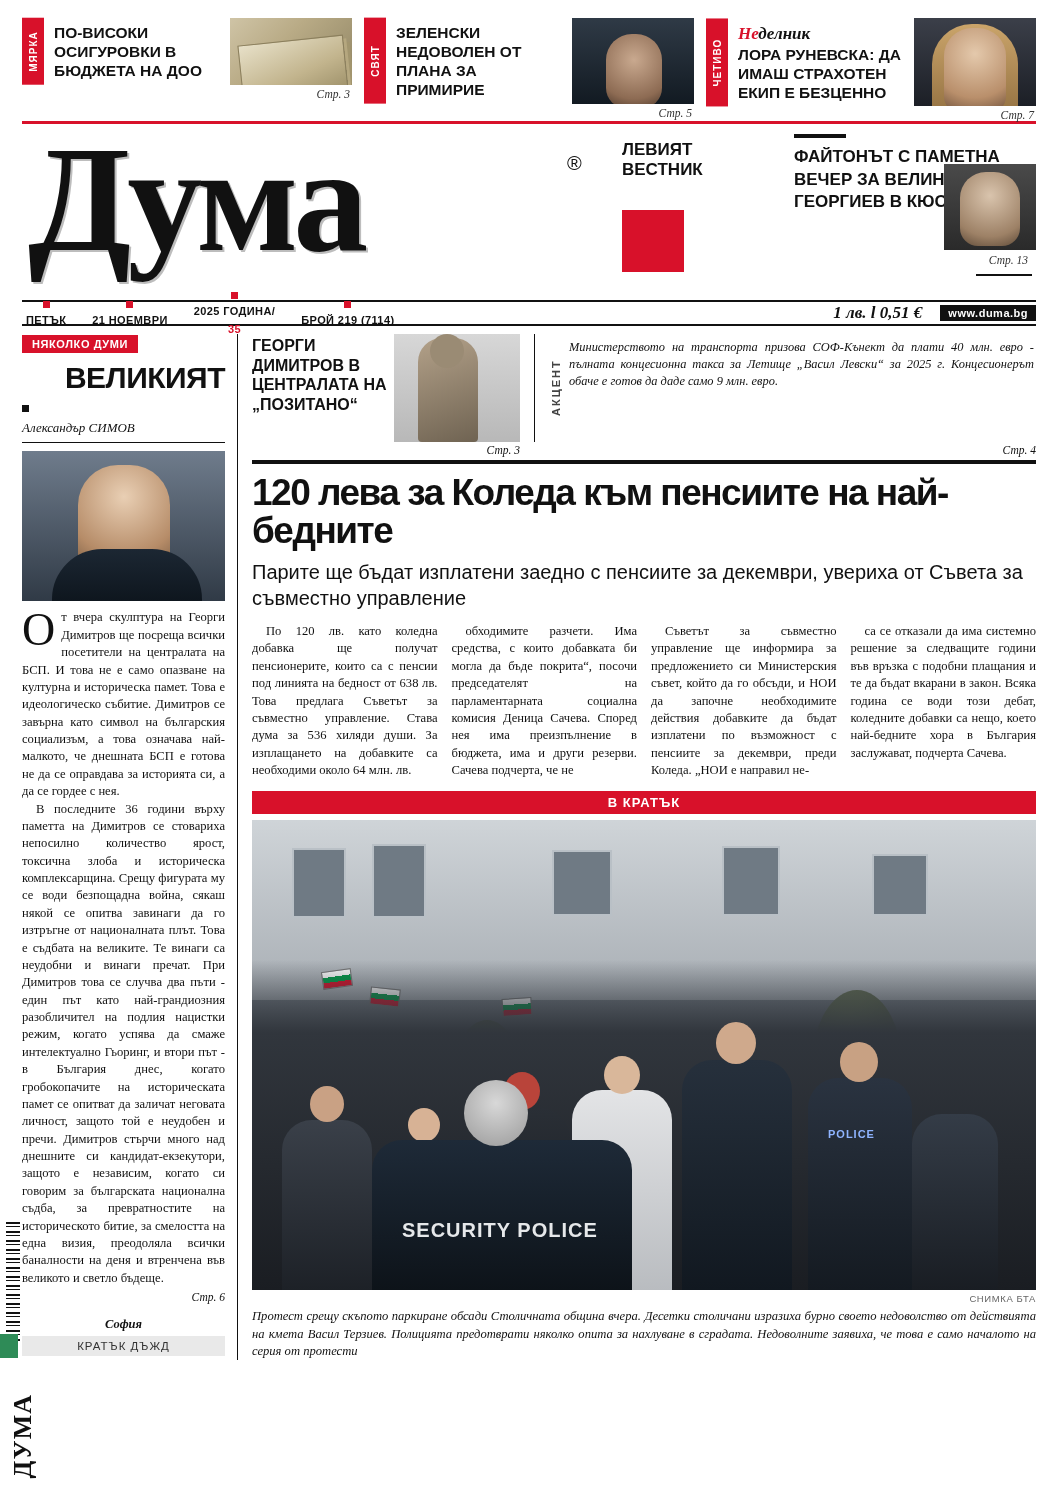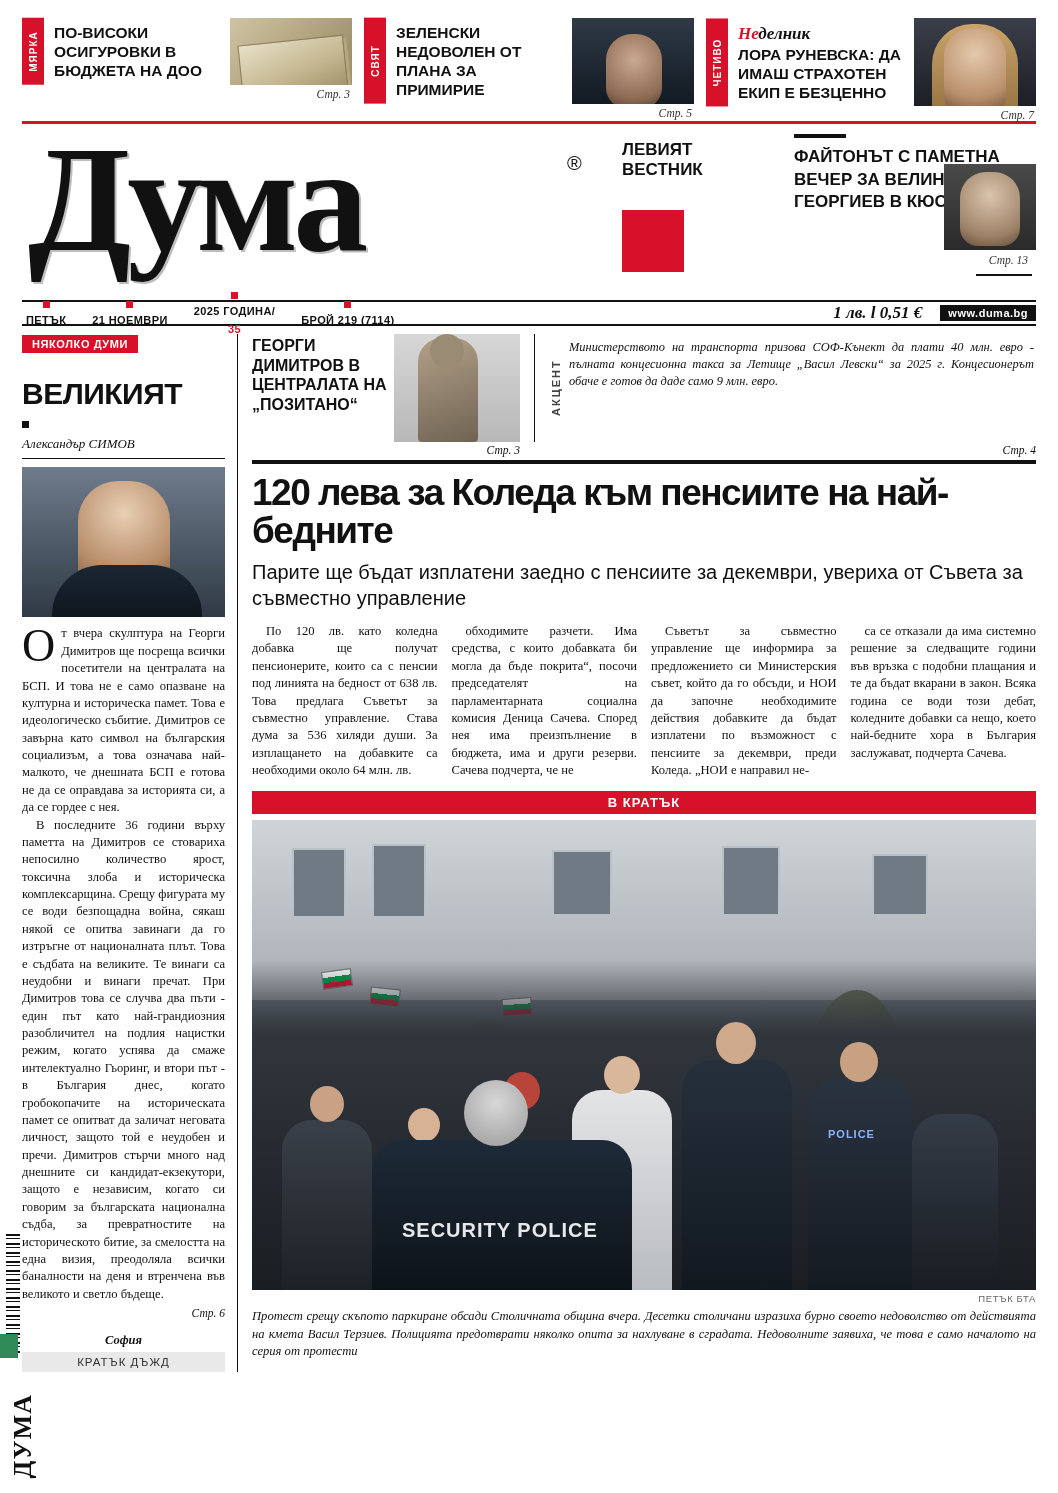--- a/index.html
+++ b/index.html
@@ -134,21 +134,21 @@
   .content { display:flex; margin-top:8px; }
   .col-left { width:216px; padding-right:12px; border-right:1px solid #111; position:relative; }
   .col-main { flex:1; padding-left:14px; }
 
   .nd-tag {
     background:#d8112a; color:#fff; font-family:"Liberation Sans", sans-serif;
     font-weight:bold; font-size:11px; padding:3px 10px; display:inline-block; letter-spacing:.6px;
   }
   .nd-title {
     font-family:"Liberation Sans", sans-serif; font-weight:bold; font-size:30px;
-    margin:24px 0 4px; letter-spacing:-.5px;
+    margin:8px 0 4px; letter-spacing:-.5px;text-align:right;
   }
   .nd-dot { width:7px; height:7px; background:#111; margin:10px 0 8px; }
   .nd-author { font-family:"Liberation Serif", serif; font-style:italic; font-size:13px; }
   .nd-rule { border-top:1px solid #111; margin:6px 0 8px; }
   .author-photo {
     width:100%; height:150px; background:linear-gradient(180deg,#6f7c8c,#303a46);
     position:relative; overflow:hidden; margin-bottom:8px;
   }
   .author-photo:after{
     content:""; position:absolute; left:56px; top:14px; width:92px; height:122px;
@@ -475,17 +475,17 @@
         <div class="bp-person" style="left:556px;width:104px;height:212px;background:linear-gradient(180deg,#2a3340,#141a21);"></div>
         <div class="bp-head" style="left:588px;bottom:208px;width:38px;height:40px;background:#c8a183;"></div>
         <div class="bp-person" style="left:660px;width:86px;height:176px;background:linear-gradient(180deg,#343c47,#191d23);"></div>
         <div class="bp-person" style="left:120px;width:260px;height:150px;background:linear-gradient(180deg,#1e2a38,#0d1319);"></div>
         <div class="bp-head" style="left:212px;bottom:144px;width:64px;height:66px;background:radial-gradient(circle at 50% 35%,#d8d8d8,#9a9a9a);border-radius:50%;"></div>
 
         <div class="bp-label" style="left:150px;bottom:48px;font-size:20px;">SECURITY POLICE</div>
         <div class="bp-label" style="left:576px;bottom:150px;font-size:11px;color:#8fb4ff;">POLICE</div>
       </div>
 
-      <div class="photo-credit">ПЕТЪК БТА</div>
+      <div class="photo-credit">СНИМКА БТА</div>
       <div class="photo-caption">Протест срещу скъпото паркиране обсади Столичната община вчера. Десетки столичани изразиха бурно своето недоволство от действията на кмета Васил Терзиев. Полицията предотврати няколко опита за нахлуване в сградата. Недоволните заявиха, че това е само началото на серия от протести</div>
     </div>
   </div>
 </div>
 
 </body></html>

